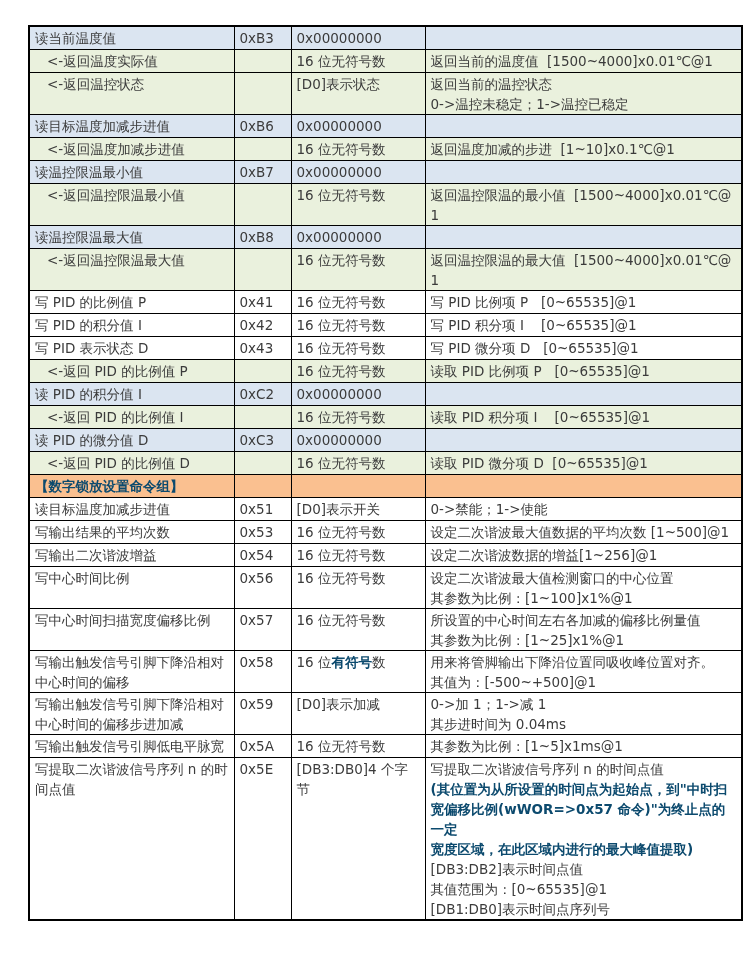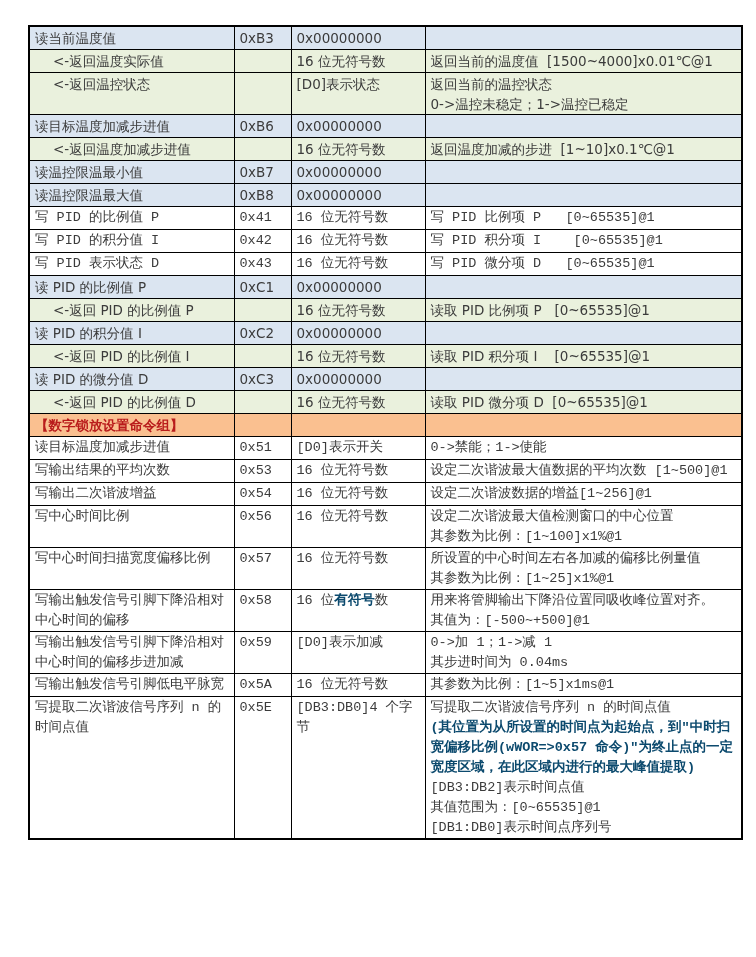--- a/index.html
+++ b/index.html
@@ -22,23 +22,23 @@
     height:21px;
     vertical-align:top;
     white-space:pre-wrap;
     word-break:break-all;
     overflow:hidden;
   }
   td .line{min-height:20px;}
   .bg-blue  {background:#dbe5f1;}
   .bg-green {background:#eaf1dd;}
   .bg-orange{background:#fac090;}
-  .bg-white {background:#ffffff;font-family:Liberation Mono, monospace;}
-  tr.section td.col1{color:#b91c1c;font-weight:bold;}
-  td.indent{padding-left:23px;}
+  .bg-white {background:#ffffff;}
+  tr.section td.col1{color:#0c4a6e;font-weight:bold;}
+  td.indent{padding-left:17px;}
   .red{color:#0c4a6e;font-weight:bold;}
 </style>
 </head>
 <body>
 
 <div class="page">
   <table class="cmd">
     <colgroup>
         <col style="width: 205px;">
         <col style="width: 57px;">
@@ -75,49 +75,55 @@
           <td class="col2"><div class="line"><span></span></div></td>
           <td class="col3"><div class="line"><span>16 位无符号数</span></div></td>
           <td class="col4"><div class="line"><span>返回温度加减的步进  [1~10]x0.1℃@1</span></div></td>
         </tr>
         <tr class="bg-blue">
           <td class="col1"><div class="line"><span>读温控限温最小值</span></div></td>
           <td class="col2"><div class="line"><span>0xB7</span></div></td>
           <td class="col3"><div class="line"><span>0x00000000</span></div></td>
           <td class="col4"><div class="line"><span></span></div></td>
         </tr>
+        <tr class="bg-green">
+          <td class="col1 indent"><div class="line"><span>&lt;-返回温控限温最小值</span></div></td>
+          <td class="col2"><div class="line"><span></span></div></td>
+          <td class="col3"><div class="line"><span>16 位无符号数</span></div></td>
+          <td class="col4"><div class="line"><span>返回温控限温的最小值  [1500~4000]x0.01℃@1</span></div></td>
+        </tr>
         <tr class="bg-blue">
           <td class="col1"><div class="line"><span>读温控限温最大值</span></div></td>
           <td class="col2"><div class="line"><span>0xB8</span></div></td>
           <td class="col3"><div class="line"><span>0x00000000</span></div></td>
           <td class="col4"><div class="line"><span></span></div></td>
         </tr>
+        <tr class="bg-green">
+          <td class="col1 indent"><div class="line"><span>&lt;-返回温控限温最大值</span></div></td>
+          <td class="col2"><div class="line"><span></span></div></td>
+          <td class="col3"><div class="line"><span>16 位无符号数</span></div></td>
+          <td class="col4"><div class="line"><span>返回温控限温的最大值  [1500~4000]x0.01℃@1</span></div></td>
+        </tr>
         <tr class="bg-white">
           <td class="col1"><div class="line"><span>写 PID 的比例值 P</span></div></td>
           <td class="col2"><div class="line"><span>0x41</span></div></td>
           <td class="col3"><div class="line"><span>16 位无符号数</span></div></td>
           <td class="col4"><div class="line"><span>写 PID 比例项 P   [0~65535]@1</span></div></td>
         </tr>
         <tr class="bg-white">
           <td class="col1"><div class="line"><span>写 PID 的积分值 I</span></div></td>
           <td class="col2"><div class="line"><span>0x42</span></div></td>
           <td class="col3"><div class="line"><span>16 位无符号数</span></div></td>
           <td class="col4"><div class="line"><span>写 PID 积分项 I    [0~65535]@1</span></div></td>
         </tr>
         <tr class="bg-white">
           <td class="col1"><div class="line"><span>写 PID 表示状态 D</span></div></td>
           <td class="col2"><div class="line"><span>0x43</span></div></td>
           <td class="col3"><div class="line"><span>16 位无符号数</span></div></td>
           <td class="col4"><div class="line"><span>写 PID 微分项 D   [0~65535]@1</span></div></td>
-        </tr>
-        <tr class="bg-blue">
-          <td class="col1"><div class="line"><span>读 PID 的比例值 P</span></div></td>
-          <td class="col2"><div class="line"><span>0xC1</span></div></td>
-          <td class="col3"><div class="line"><span>0x00000000</span></div></td>
-          <td class="col4"><div class="line"><span></span></div></td>
         </tr>
         <tr class="bg-green">
           <td class="col1 indent"><div class="line"><span>&lt;-返回 PID 的比例值 P</span></div></td>
           <td class="col2"><div class="line"><span></span></div></td>
           <td class="col3"><div class="line"><span>16 位无符号数</span></div></td>
           <td class="col4"><div class="line"><span>读取 PID 比例项 P   [0~65535]@1</span></div></td>
         </tr>
         <tr class="bg-blue">
           <td class="col1"><div class="line"><span>读 PID 的积分值 I</span></div></td>
           <td class="col2"><div class="line"><span>0xC2</span></div></td>

